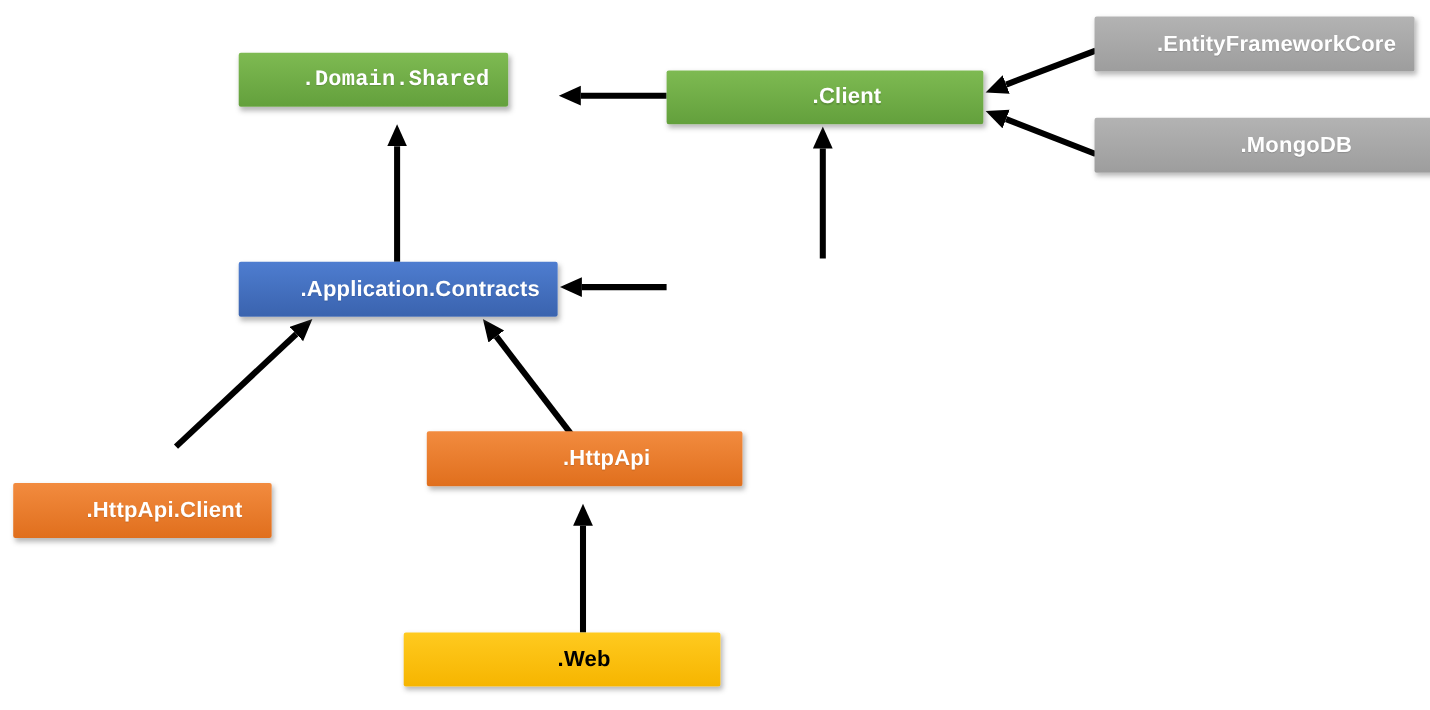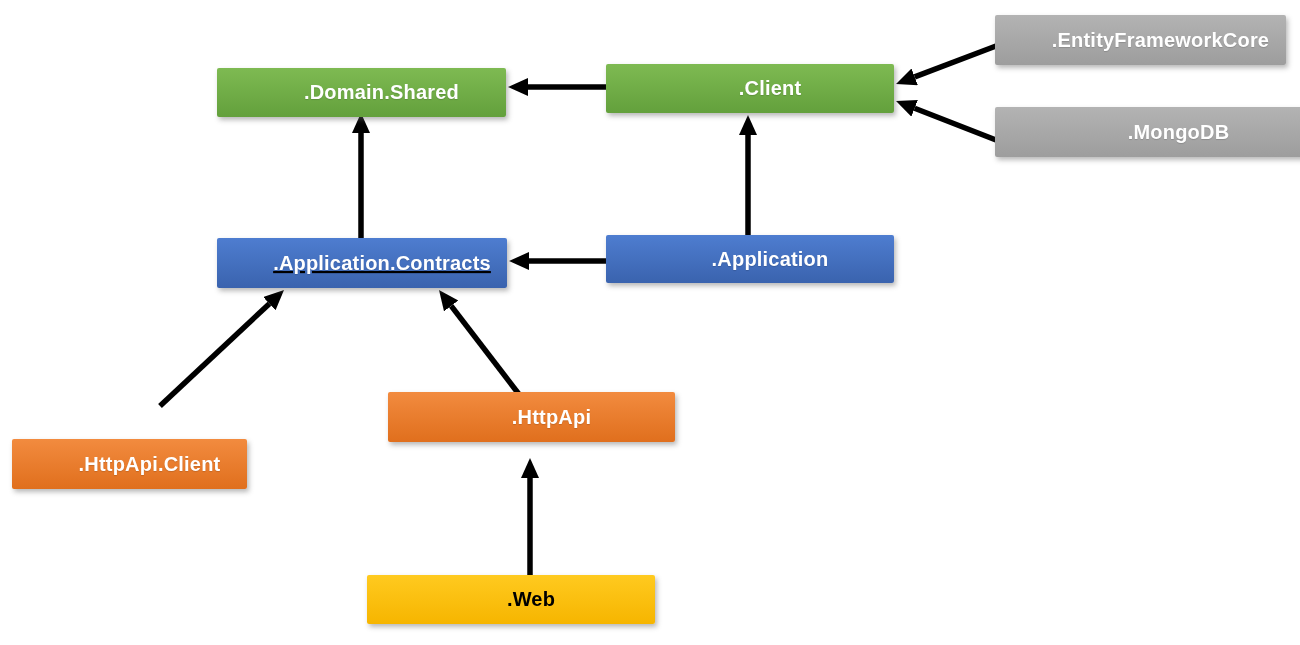--- a/index.html
+++ b/index.html
@@ -57,37 +57,34 @@
       <line x1="606" y1="87" x2="528" y2="87" stroke="#000000" stroke-width="5.5" marker-end="url(#arrowhead)"></line>
       <line x1="361" y1="238" x2="361" y2="133" stroke="#000000" stroke-width="5.5" marker-end="url(#arrowhead)"></line>
       <line x1="996" y1="46" x2="914.695671611767" y2="76.89564478752855" stroke="#000000" stroke-width="5.5" marker-end="url(#arrowhead)"></line>
       <line x1="996" y1="140" x2="914.6330911021356" y2="108.26690552983288" stroke="#000000" stroke-width="5.5" marker-end="url(#arrowhead)"></line>
       <line x1="606" y1="261" x2="529" y2="261" stroke="#000000" stroke-width="5.5" marker-end="url(#arrowhead)"></line>
       <line x1="748" y1="235" x2="748" y2="135" stroke="#000000" stroke-width="5.5" marker-end="url(#arrowhead)"></line>
       <line x1="160" y1="406" x2="269.3945717296221" y2="303.6631425755148" stroke="#000000" stroke-width="5.5" marker-end="url(#arrowhead)"></line>
       <line x1="528" y1="406" x2="451.17437356339667" y2="305.86772284667427" stroke="#000000" stroke-width="5.5" marker-end="url(#arrowhead)"></line>
       <line x1="530" y1="575" x2="530" y2="478" stroke="#000000" stroke-width="5.5" marker-end="url(#arrowhead)"></line>
     </svg>
-    <div class="node" style="left: 217px; top: 68px; width: 289px; height: 49px; background: linear-gradient(rgb(126, 186, 82) 0%, rgb(99, 160, 60) 100%);">
+    <div class="node" style="left: 217px; top: 48px; width: 245px; height: 49px; background: linear-gradient(rgb(126, 186, 82) 0%, rgb(99, 160, 60) 100%); font-family: Liberation Mono, monospace;">
       <span class="node-label" style="color: rgb(255, 255, 255);">.Domain.Shared</span>
     </div>
     <div class="node" style="left: 606px; top: 64px; width: 288px; height: 49px; background: linear-gradient(rgb(126, 186, 82) 0%, rgb(99, 160, 60) 100%);">
       <span class="node-label" style="color: rgb(255, 255, 255);">.Client</span>
     </div>
     <div class="node" style="left: 995px; top: 15px; width: 291px; height: 50px; background: linear-gradient(rgb(179, 179, 179) 0%, rgb(157, 157, 157) 100%);">
       <span class="node-label" style="color: rgb(255, 255, 255);">.EntityFrameworkCore</span>
     </div>
     <div class="node" style="left: 995px; top: 107px; width: 327px; height: 50px; background: linear-gradient(rgb(179, 179, 179) 0%, rgb(157, 157, 157) 100%);">
       <span class="node-label" style="color: rgb(255, 255, 255);">.MongoDB</span>
     </div>
-    <div class="node" style="left: 217px; top: 238px; width: 290px; height: 50px; background: linear-gradient(rgb(78, 125, 208) 0%, rgb(58, 99, 174) 100%); text-decoration: underline;">
+    <div class="node" style="left: 217px; top: 238px; width: 290px; height: 50px; background: linear-gradient(rgb(78, 125, 208) 0%, rgb(58, 99, 174) 100%);">
       <span class="node-label" style="color: rgb(255, 255, 255);">.Application.Contracts</span>
-    </div>
-    <div class="node" style="left: 606px; top: 235px; width: 288px; height: 48px; background: linear-gradient(rgb(78, 125, 208) 0%, rgb(58, 99, 174) 100%);">
-      <span class="node-label" style="color: rgb(255, 255, 255);">.Application</span>
     </div>
     <div class="node" style="left: 12px; top: 406px; width: 235px; height: 50px; background: linear-gradient(rgb(242, 139, 63) 0%, rgb(224, 111, 29) 100%); margin-top: 33px;">
       <span class="node-label" style="color: rgb(255, 255, 255);">.HttpApi.Client</span>
     </div>
     <div class="node" style="left: 388px; top: 392px; width: 287px; height: 50px; background: linear-gradient(rgb(242, 139, 63) 0%, rgb(224, 111, 29) 100%);">
       <span class="node-label" style="color: rgb(255, 255, 255);">.HttpApi</span>
     </div>
     <div class="node" style="left: 367px; top: 575px; width: 288px; height: 49px; background: linear-gradient(rgb(255, 202, 31) 0%, rgb(246, 181, 0) 100%);">
       <span class="node-label dark" style="color: rgb(0, 0, 0);">.Web</span>
     </div>

